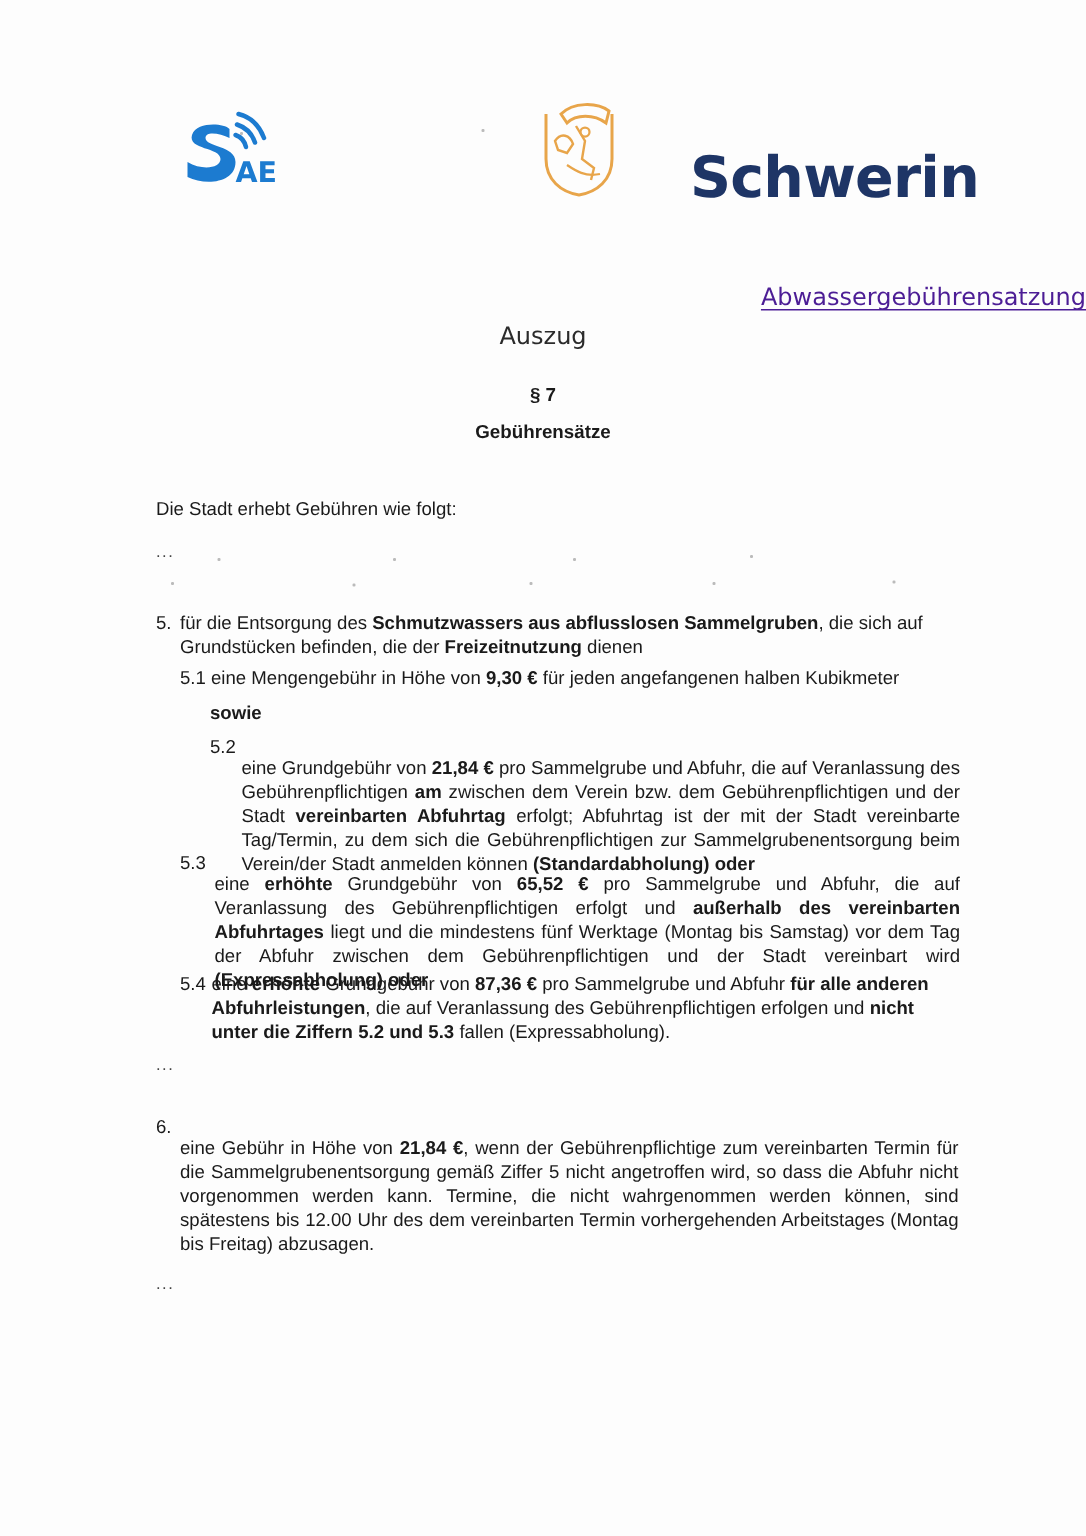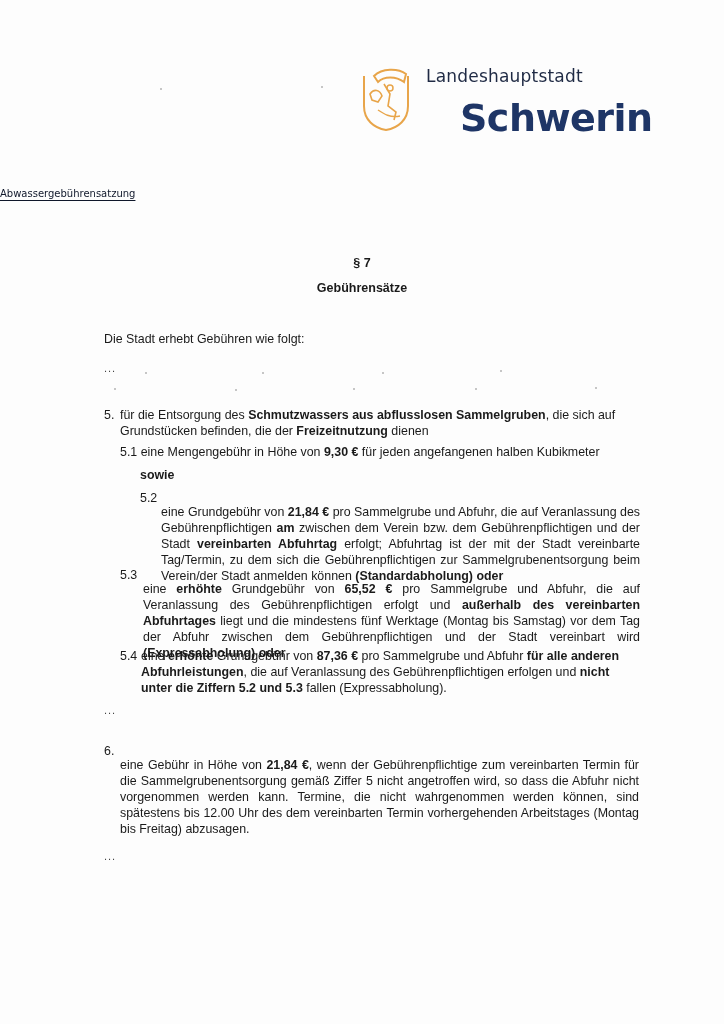--- a/index.html
+++ b/index.html
@@ -7,51 +7,60 @@
   .page { position: absolute; left: 0; top: 0; width: 724px; height: 1024px; background: #fdfdfd; }
 
   
   .sae-logo { position: absolute; left: 123px; top: 70px; width: 72px; height: 56px; }
   .city-logo { position: absolute; left: 360px; top: 64px; width: 270px; height: 72px; }
   .crest { position: absolute; left: 0; top: 2px; width: 52px; height: 66px; }
   .city-small { position: absolute; left: 66px; top: 2px; font-family: "DejaVu Sans", sans-serif; font-size: 17px; color: #1f2a44; letter-spacing: 0.2px; white-space: nowrap; }
   .city-big { position: absolute; left: 64px; top: 32px; font-family: "DejaVu Sans", sans-serif; font-weight: bold; font-size: 38px; color: #1e3566; letter-spacing: -0.5px; white-space: nowrap; line-height: 44px; margin-left: 36px; }
 
   
-  .title { position: absolute; left: 0; width: 724px; text-align: left; top: 188px; font-family: "DejaVu Sans", sans-serif; font-size: 10px; color: #0f172a; text-decoration: underline; text-underline-offset: 3px; }
+  .title { position: absolute; left: 0; width: 724px; text-align: right; top: 188px; font-family: "DejaVu Sans", sans-serif; font-size: 16px; color: #4c1d95; text-decoration: underline; text-underline-offset: 3px; }
   .subtitle { position: absolute; left: 0; width: 724px; text-align: center; top: 214px; font-family: "DejaVu Sans", sans-serif; font-size: 16px; color: #2b2b2b; }
   .para-sign { position: absolute; left: 0; width: 724px; text-align: center; top: 256px; font-weight: bold; font-size: 12.5px; }
   .para-title { position: absolute; left: 0; width: 724px; text-align: center; top: 281px; font-weight: bold; font-size: 12.5px; }
 
   .txt { position: absolute; font-size: 12.4px; line-height: 16px; }
   .ellipsis { position: absolute; font-size: 11px; color: #444; letter-spacing: 1px; }
   .j { text-align: justify; text-align-last: left; margin-top: 14px; }
   b { font-weight: bold; }
   .dot { position: absolute; width: 1.5px; height: 1.5px; background: #bbb; border-radius: 50%; }
 </style>
 </head>
 <body>
 
 <div class="page">
 
+  <div class="sae-logo">
+    <svg width="72" height="56" viewBox="0 0 72 56">
+      <path d="M30 16 C26 12 8 11 5 20 C2 30 24 28 24 36 C24 42 12 44 2 38 L2 48 C14 54 34 52 34 38 C34 27 14 28 14 22 C14 17 24 19 30 22 Z" fill="#1c7bd0"></path>
+      <path d="M36 6 C44 8 50 14 53 22" stroke="#1c7bd0" stroke-width="3" fill="none" stroke-linecap="round"></path>
+      <path d="M35 13 C41 15 45 19 47 25" stroke="#1c7bd0" stroke-width="3" fill="none" stroke-linecap="round"></path>
+      <path d="M34 20 C37 21 40 24 41 28" stroke="#1c7bd0" stroke-width="3" fill="none" stroke-linecap="round"></path>
+      <text x="34" y="51" font-family="DejaVu Sans, sans-serif" font-weight="bold" font-size="19" fill="#1c7bd0">AE</text>
+    </svg>
+  </div>
 
   <div class="city-logo">
     <svg class="crest" viewBox="0 0 52 66">
       <path d="M4 10 L4 40 C4 54 14 62 26 64 C38 62 48 54 48 40 L48 10" stroke="#e8a54a" stroke-width="2" fill="none"></path>
       <path d="M14 10 C22 2 38 2 46 8 L44 16 C36 10 24 10 18 16 Z" stroke="#e8a54a" stroke-width="2" fill="none"></path>
       <path d="M10 28 C14 22 20 24 22 30 L18 36 L12 34 Z" stroke="#e8a54a" stroke-width="1.6" fill="none"></path>
       <path d="M24 18 L30 28 L28 40 L36 46 L34 54" stroke="#e8a54a" stroke-width="1.6" fill="none"></path>
       <circle cx="30" cy="22" r="3" stroke="#e8a54a" stroke-width="1.5" fill="none"></circle>
       <path d="M18 44 C24 48 30 52 40 50" stroke="#e8a54a" stroke-width="1.5" fill="none"></path>
     </svg>
-    <div class="city-small">Landeshauptstadt</div>
     <div class="city-big">Schwerin</div>
   </div>
 
   <div class="title">Abwassergebührensatzung</div>
+  <div class="subtitle">Auszug</div>
   <div class="para-sign">§ 7</div>
   <div class="para-title">Gebührensätze</div>
 
   <div class="txt" style="left:104px; top:331px;">Die Stadt erhebt Gebühren wie folgt:</div>
   <div class="ellipsis" style="left:104px; top:362px;">...</div>
 
   <div class="txt" style="left:104px; top:407px; width:535px;">
     <div style="display:flex;">
       <span style="width:16px; flex:none;">5.</span>
       <span>

